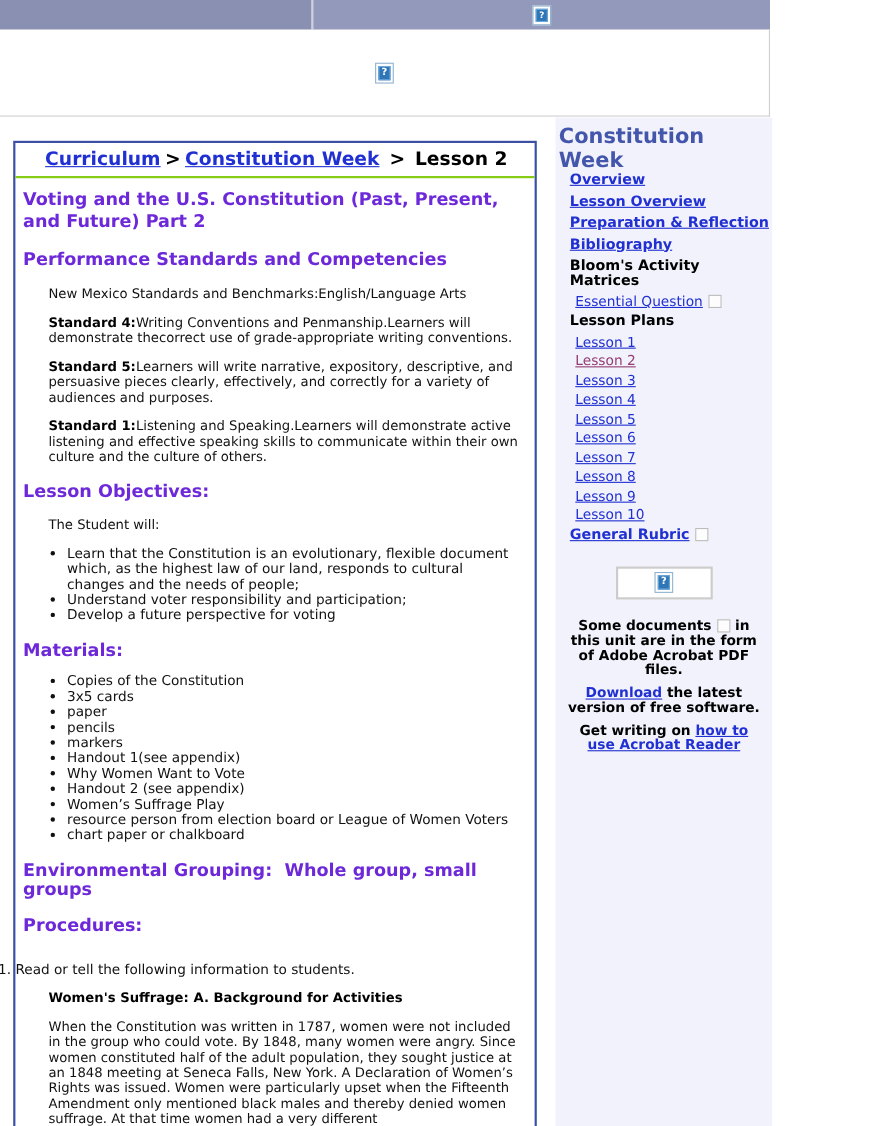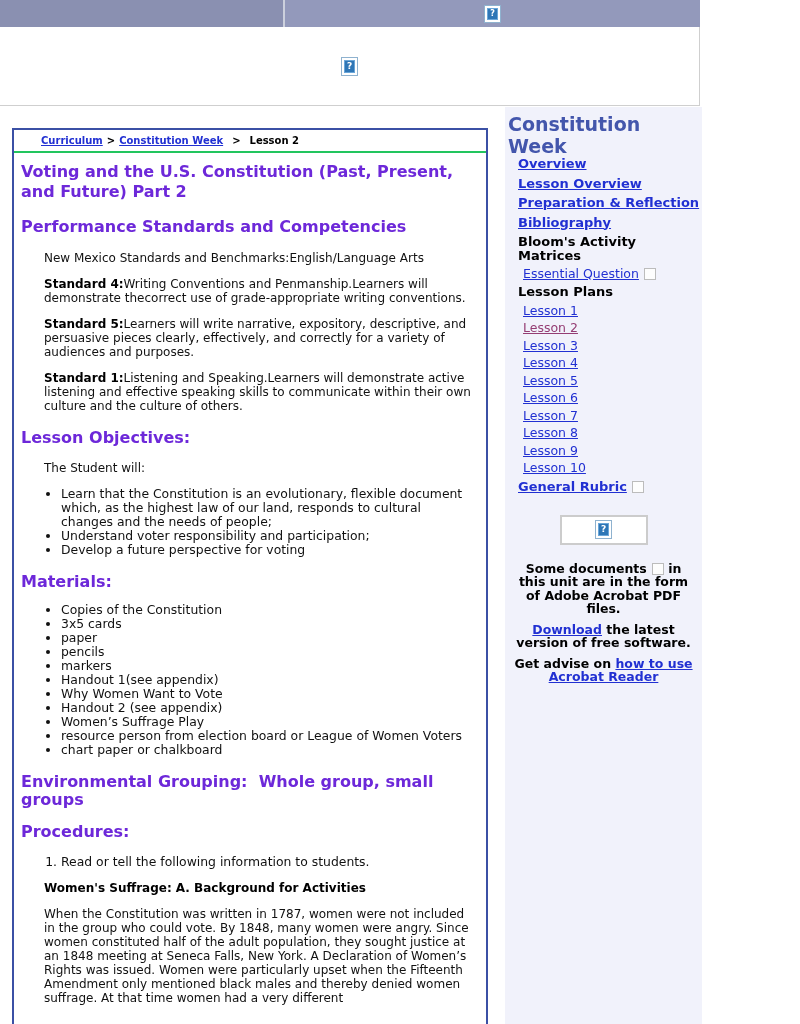--- a/index.html
+++ b/index.html
@@ -23,31 +23,31 @@
              font-size:9px; font-weight:bold; line-height:11px; padding:0 2px; }
   .bimg.sm .q { font-size:8px; line-height:10px; }
 
   
   .pbox { display:inline-block; width:12px; height:12px; border:1px solid #bcbcbc;
           background:#fdfdfd; vertical-align:-2px; margin-left:5px; }
 
   
   .mainbox { position:absolute; left:12px; top:128px; width:476px; height:1200px;
              background:#fff; border:2px solid #3b50a5; }
-  .breadcrumb { padding:5px 8px 5px 27px; border-bottom:2px solid #22c55e;
-                font-size:10px; color:#000; font-weight:bold; }
+  .breadcrumb { padding:5px 8px 5px 27px; border-bottom:2px solid #84cc16;
+                font-size:17px; color:#000; font-weight:bold; }
   .breadcrumb a { color:#2130d2; }
   .breadcrumb .sep  { margin:0 4px; }
   .breadcrumb .sep2 { margin:0 9px; }
   h1.title { margin:9px 8px 0 7px; font-size:16px; line-height:20px; color:#6d28d9; }
   h2.sect  { margin:16px 8px 0 7px; font-size:16px; line-height:18px; color:#6d28d9; white-space:pre-wrap; }
   .txt { margin:12px 12px 0 30px; font-size:12px; line-height:14px; color:#111; }
   .txt b { color:#000; }
   .mainbox ul { margin:12px 12px 0 0; padding-left:47px; }
-  .mainbox ol { margin:14px 12px 0 0; padding-left:47px; }
+  .mainbox ol { margin:24px 12px 0 0; }
   .mainbox li { font-size:12.4px; line-height:14px; color:#111; }
   .subhead { font-weight:bold; color:#000; }
 
   a { color:#2130d2; text-decoration:underline; font-weight:bold; cursor:pointer; }
   a.reg { font-weight:normal; }
   a.visited { color:#943d73; }
 
   
   .sidebar { position:absolute; left:505px; top:107px; width:197px; height:917px;
              background:#f1f2fb; }
@@ -111,21 +111,21 @@
     <div class="itm"><a>General Rubric</a><span class="pbox"></span></div>
   </div>
 
   <div class="pdfbox">
     <span class="bimg"><span class="q">?</span></span>
   </div>
 
   <div class="pdftext">
     <div class="blk"><span>Some documents</span><span class="pbox"></span><span> in this unit are in the form of Adobe Acrobat PDF files.</span></div>
     <div class="blk"><a>Download</a><span> the latest version of free software.</span></div>
-    <div class="blk"><span>Get advise on </span><a>how to use Acrobat Reader</a></div>
+    <div class="blk"><span>Get writing on </span><a>how to use Acrobat Reader</a></div>
   </div>
 </div>
 
 <div class="mainbox">
   <div class="breadcrumb">
     <a>Curriculum</a><span class="sep">&gt;</span><a>Constitution Week</a><span class="sep2">&gt;</span><span>Lesson 2</span>
   </div>
 
   <h1 class="title">Voting and the U.S. Constitution (Past, Present, and Future) Part 2</h1>
 

